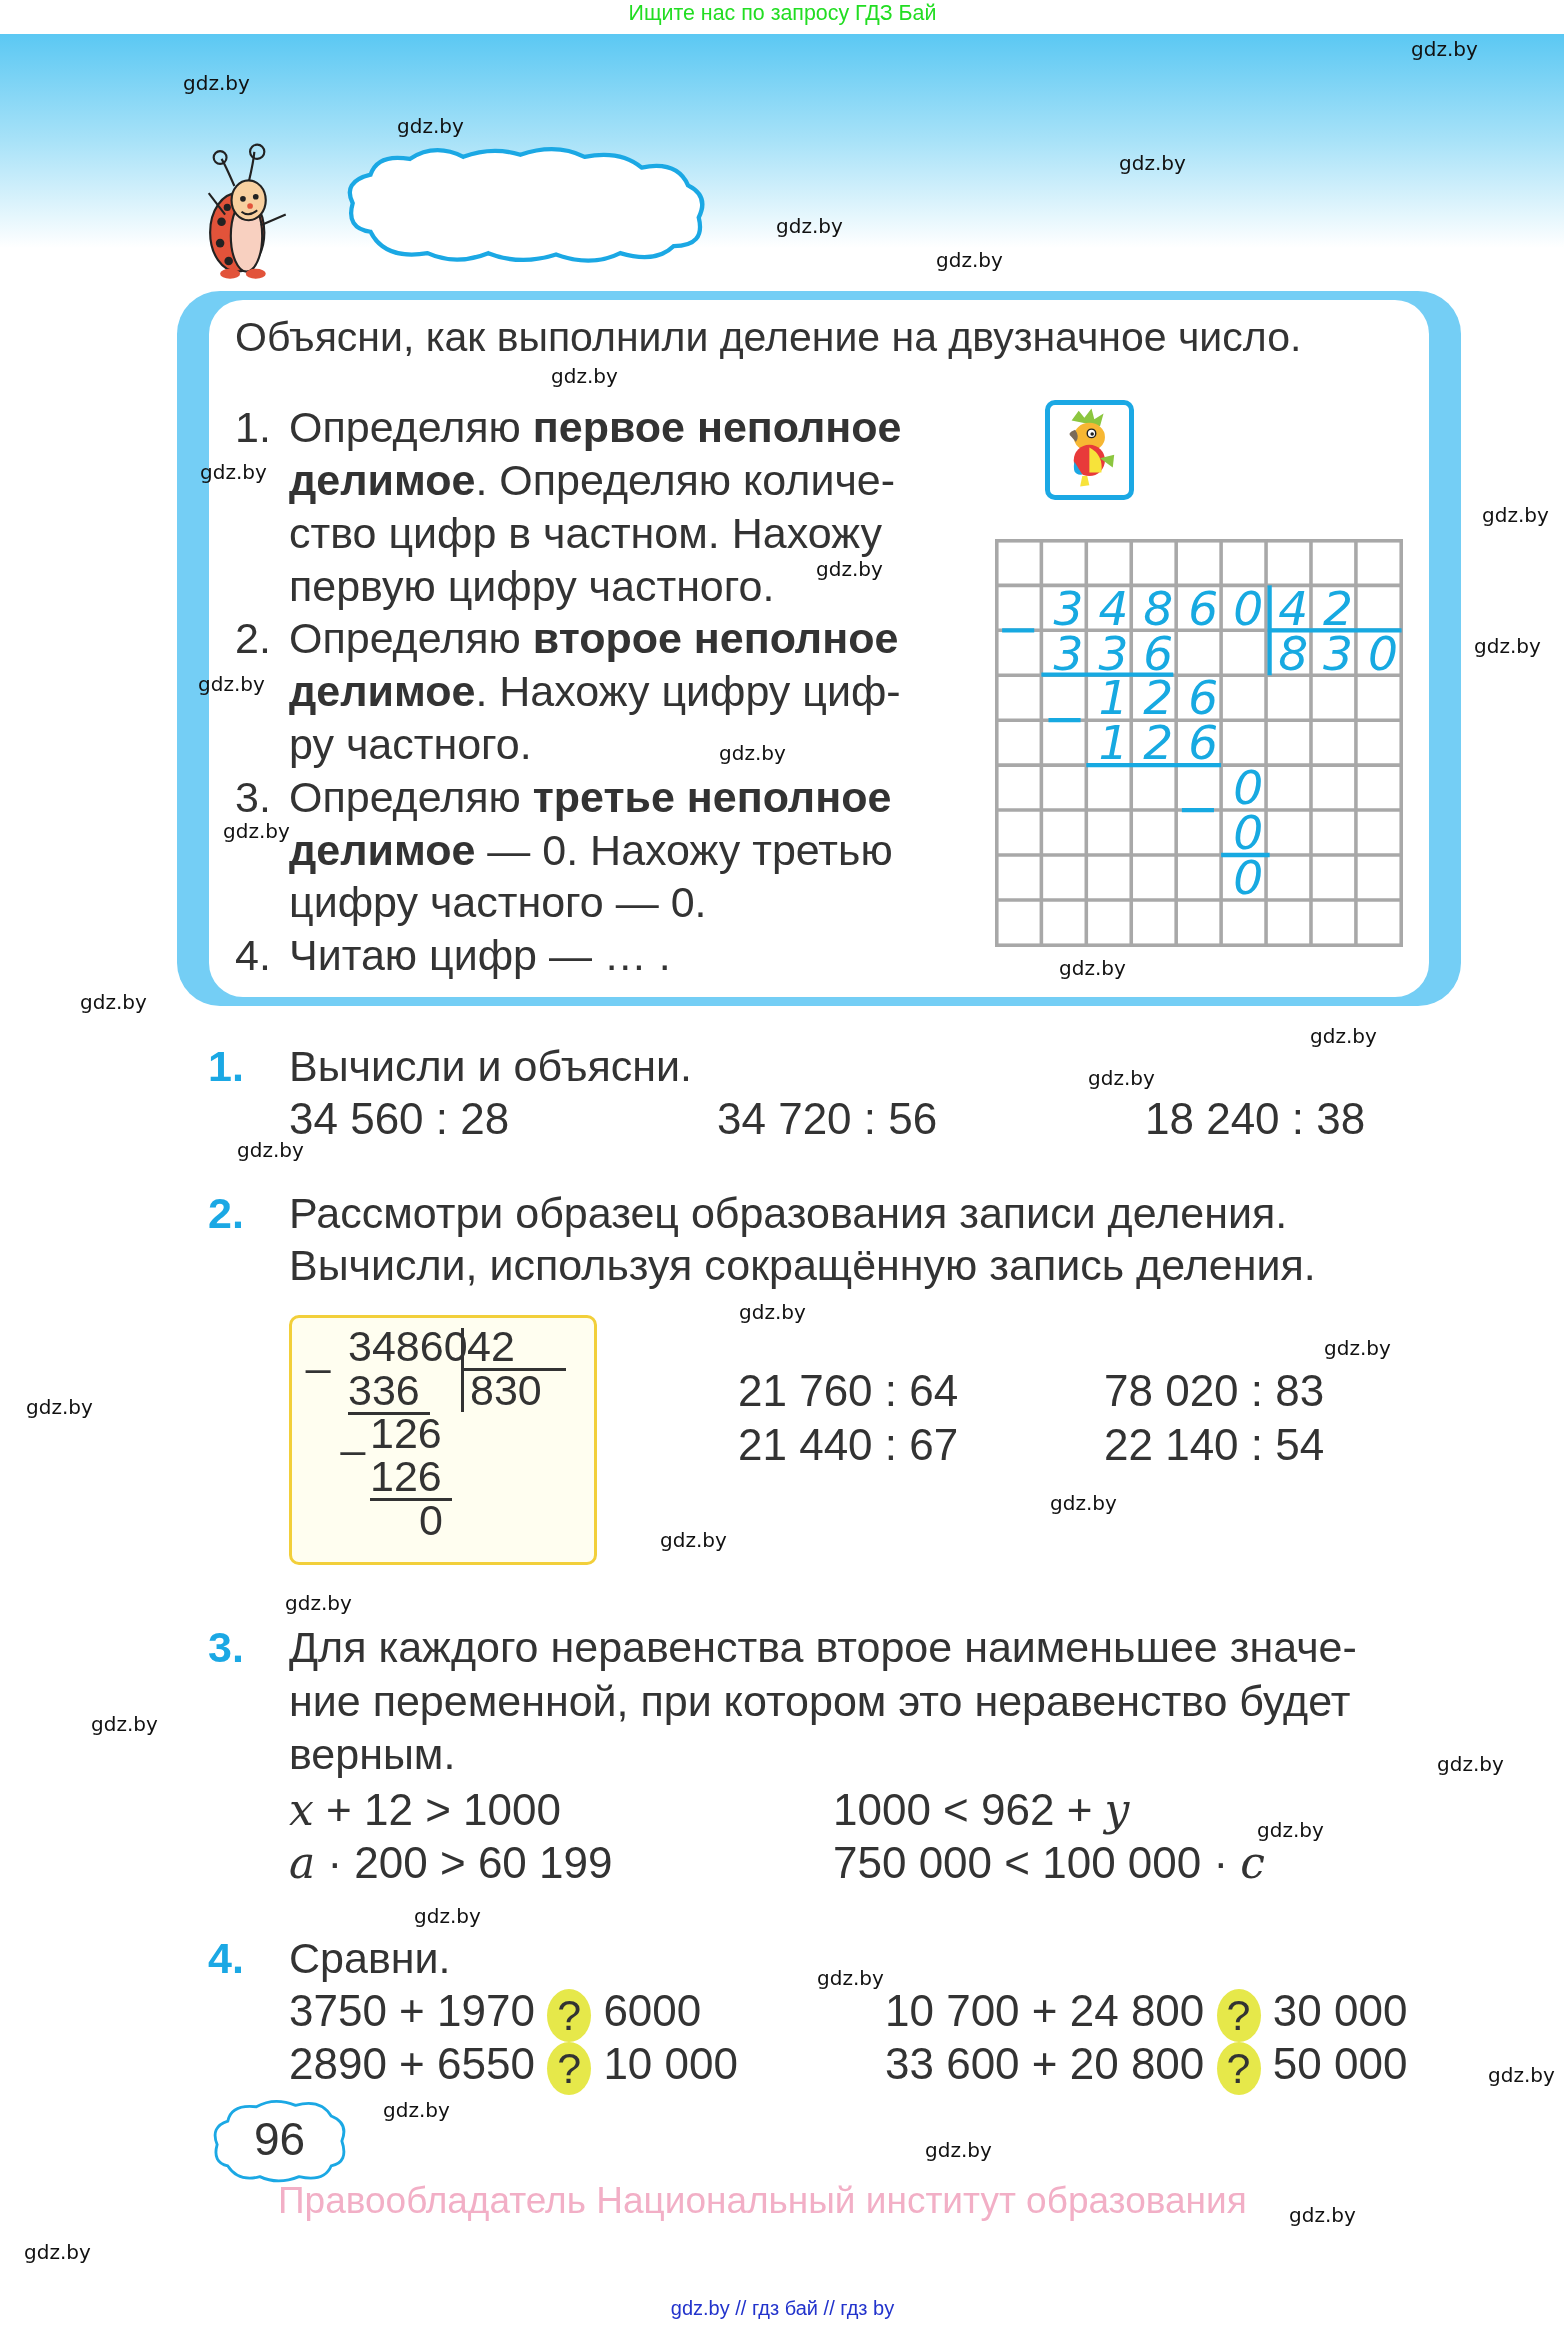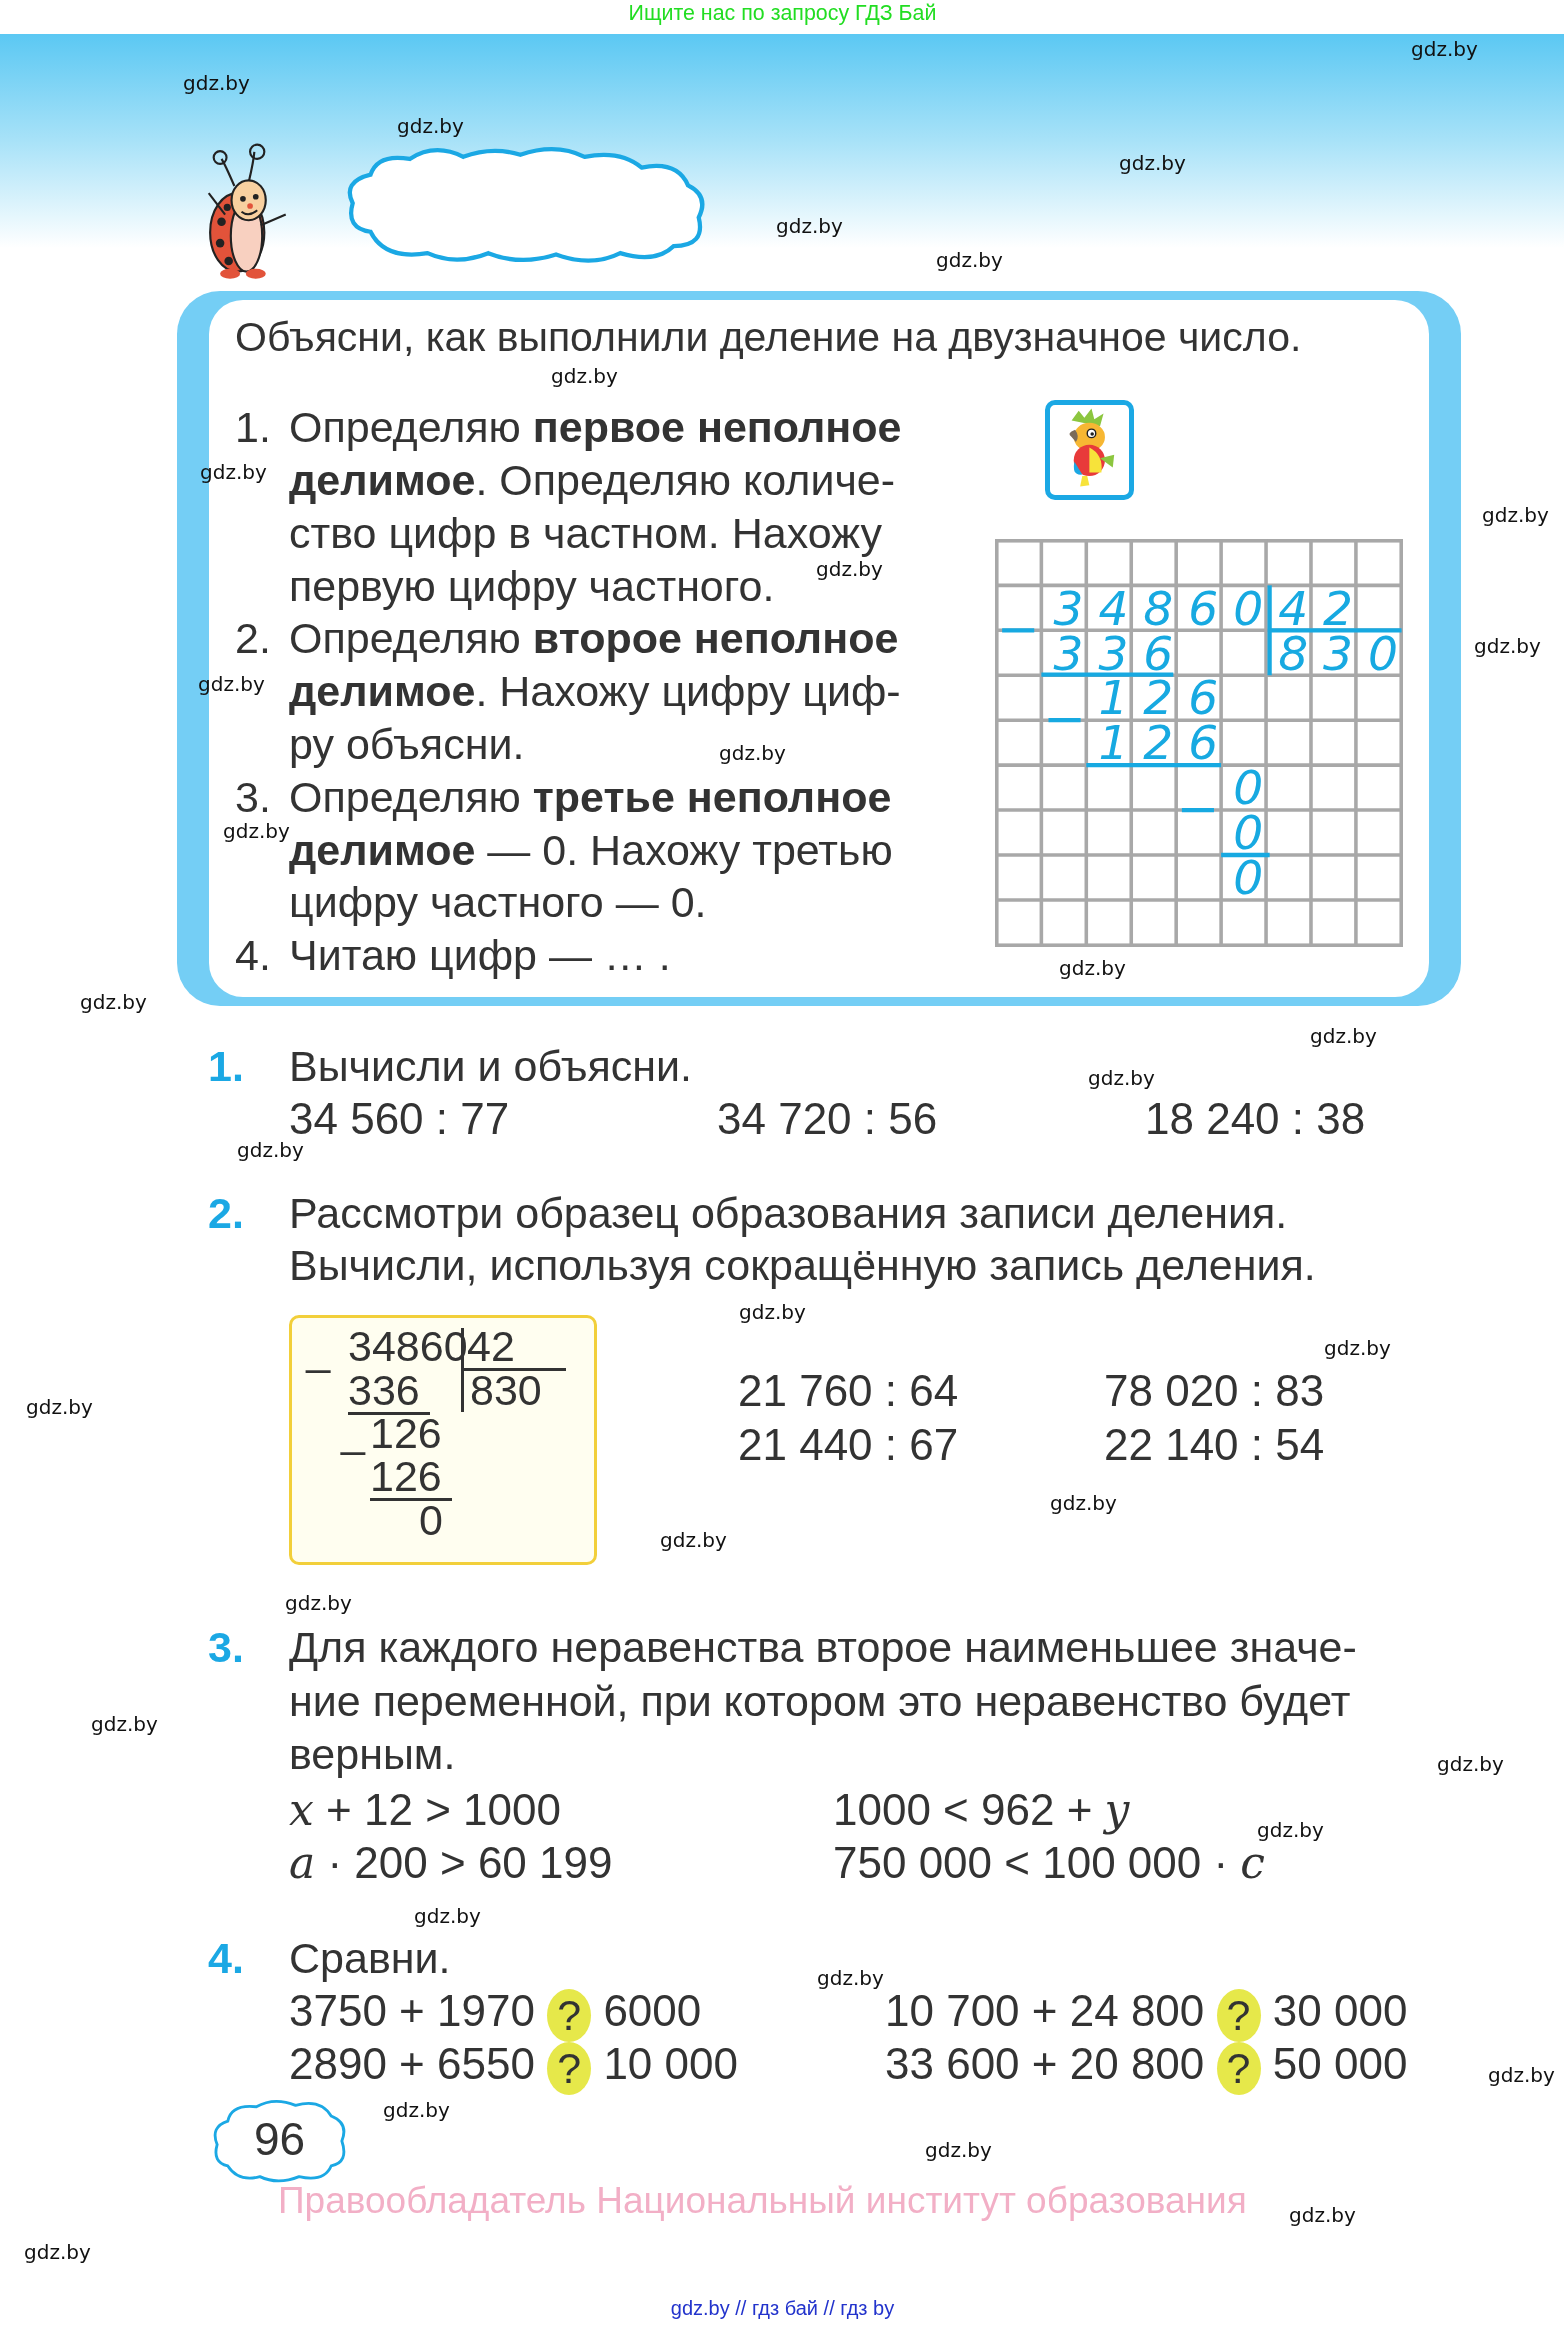--- a/index.html
+++ b/index.html
@@ -91,21 +91,21 @@
 
   <div class="step-num" style="top:403px">1.</div>
   <div class="step-line" style="top:403px"><span>Определяю </span><b>первое неполное</b></div>
   <div class="step-line" style="top:456px"><b>делимое</b><span>. Определяю количе-</span></div>
   <div class="step-line" style="top:509px">ство цифр в частном. Нахожу</div>
   <div class="step-line" style="top:562px">первую цифру частного.</div>
 
   <div class="step-num" style="top:614px">2.</div>
   <div class="step-line" style="top:614px"><span>Определяю </span><b>второе неполное</b></div>
   <div class="step-line" style="top:667px"><b>делимое</b><span>. Нахожу цифру циф-</span></div>
-  <div class="step-line" style="top:720px">ру объясни.</div>
+  <div class="step-line" style="top:720px">ру частного.</div>
 
   <div class="step-num" style="top:773px">3.</div>
   <div class="step-line" style="top:773px"><span>Определяю </span><b>третье неполное</b></div>
   <div class="step-line" style="top:826px"><b>делимое</b><span> — 0. Нахожу третью</span></div>
   <div class="step-line" style="top:878px">цифру частного — 0.</div>
 
   <div class="step-num" style="top:931px">4.</div>
   <div class="step-line" style="top:931px">Читаю цифр — … .</div>
 </div>
 
@@ -175,21 +175,21 @@
       <text x="208" y="309">2</text>
       <text x="271" y="309">6</text>
     <text x="334" y="372">0</text>
       <text x="334" y="435">0</text>
       <text x="334" y="498">0</text>
   </g>
 </svg>
 
 <div class="task-num" style="left:208px;top:1042px">1.</div>
 <div class="task-text" style="left:289px;top:1042px">Вычисли и объясни.</div>
-<div class="expr" style="left:289px;top:1094px">34 560 : 77</div>
+<div class="expr" style="left:289px;top:1094px">34 560 : 28</div>
 <div class="expr" style="left:717px;top:1094px">34 720 : 56</div>
 <div class="expr" style="left:1145px;top:1094px">18 240 : 38</div>
 
 <div class="task-num" style="left:208px;top:1189px">2.</div>
 <div class="task-text" style="left:289px;top:1189px">Рассмотри образец образования записи деления.</div>
 <div class="task-text" style="left:289px;top:1241px">Вычисли, используя сокращённую запись деления.</div>
 
 <div id="sample-box" class="abs">
   <div class="sample-text" style="left:14.3px;top:10.7px">_</div>
   <div class="sample-text" style="left:56px;top:7.1px">34860</div>

